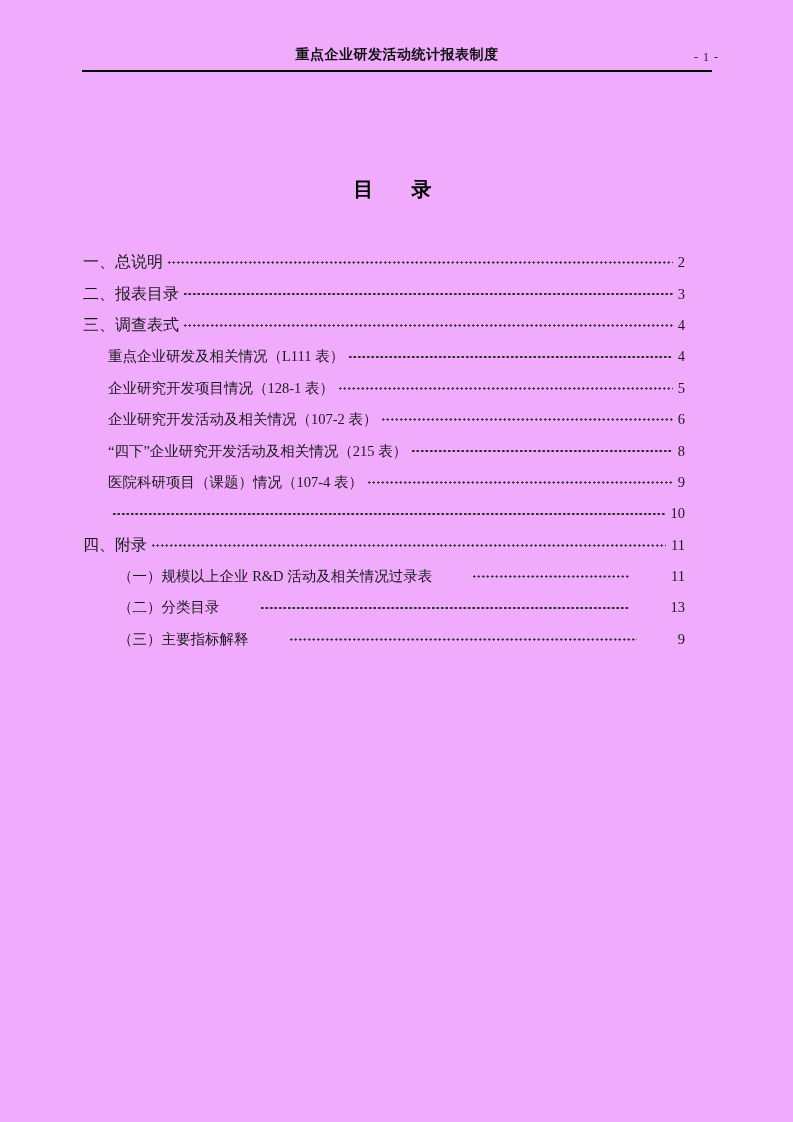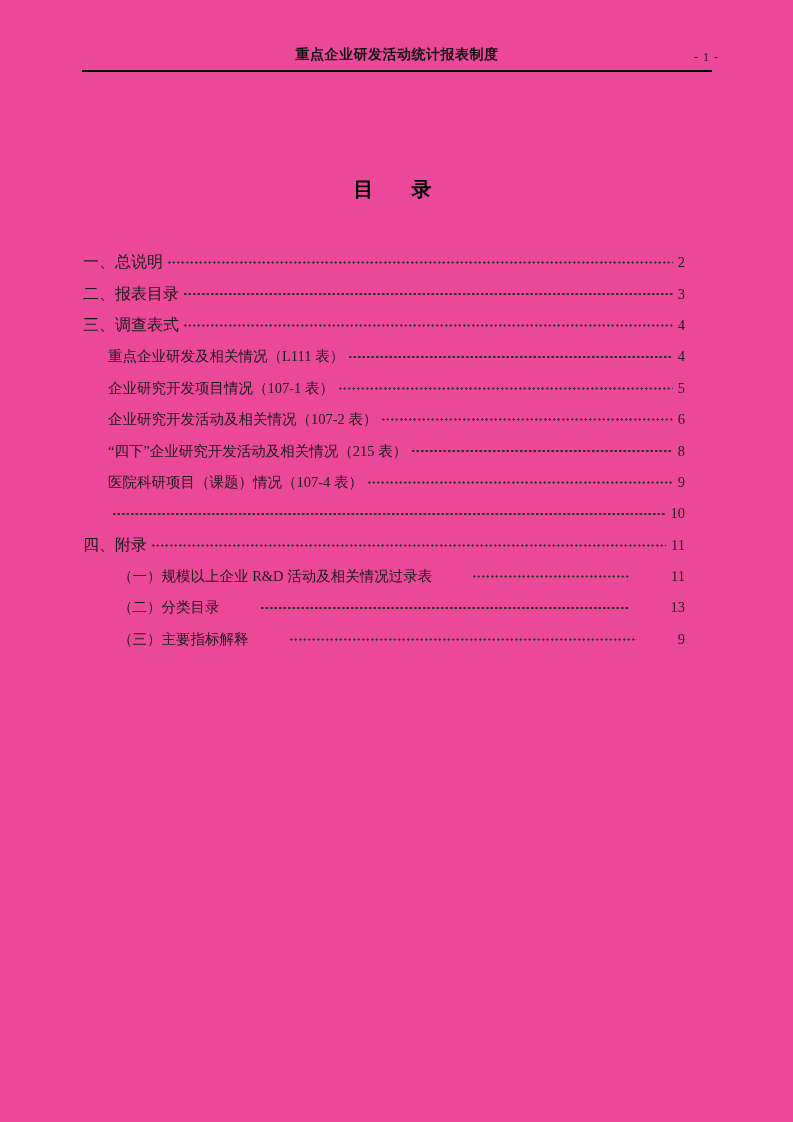--- a/index.html
+++ b/index.html
@@ -5,21 +5,21 @@
   * { margin: 0; padding: 0; box-sizing: border-box; }
   html, body { background: #e8e8e8; }
   body {
     width: 793px; height: 1122px;
     font-family: "Liberation Serif", "DejaVu Serif", serif;
     color: #111;
   }
   .page {
     position: relative;
     width: 793px; height: 1122px;
-    background: #ec4899;
+    background: #f0abfc;
     overflow: hidden;
   }
 
   
   .header {
     position: absolute;
     left: 82px; top: 44px;
     width: 630px;
     border-bottom: 2.5px solid #000;
     padding-bottom: 4px;
@@ -118,21 +118,21 @@
       <span class="toc-page">4</span>
     </div>
 
     <div class="toc-row lvl1">
       <span class="toc-label">重点企业研发及相关情况（L111 表）</span>
       <span class="toc-leader"></span>
       <span class="toc-page">4</span>
     </div>
 
     <div class="toc-row lvl1">
-      <span class="toc-label">企业研究开发项目情况（107-1 表）</span>
+      <span class="toc-label">企业研究开发项目情况（128-1 表）</span>
       <span class="toc-leader"></span>
       <span class="toc-page">5</span>
     </div>
 
     <div class="toc-row lvl1">
       <span class="toc-label">企业研究开发活动及相关情况（107-2 表）</span>
       <span class="toc-leader"></span>
       <span class="toc-page">6</span>
     </div>
 

